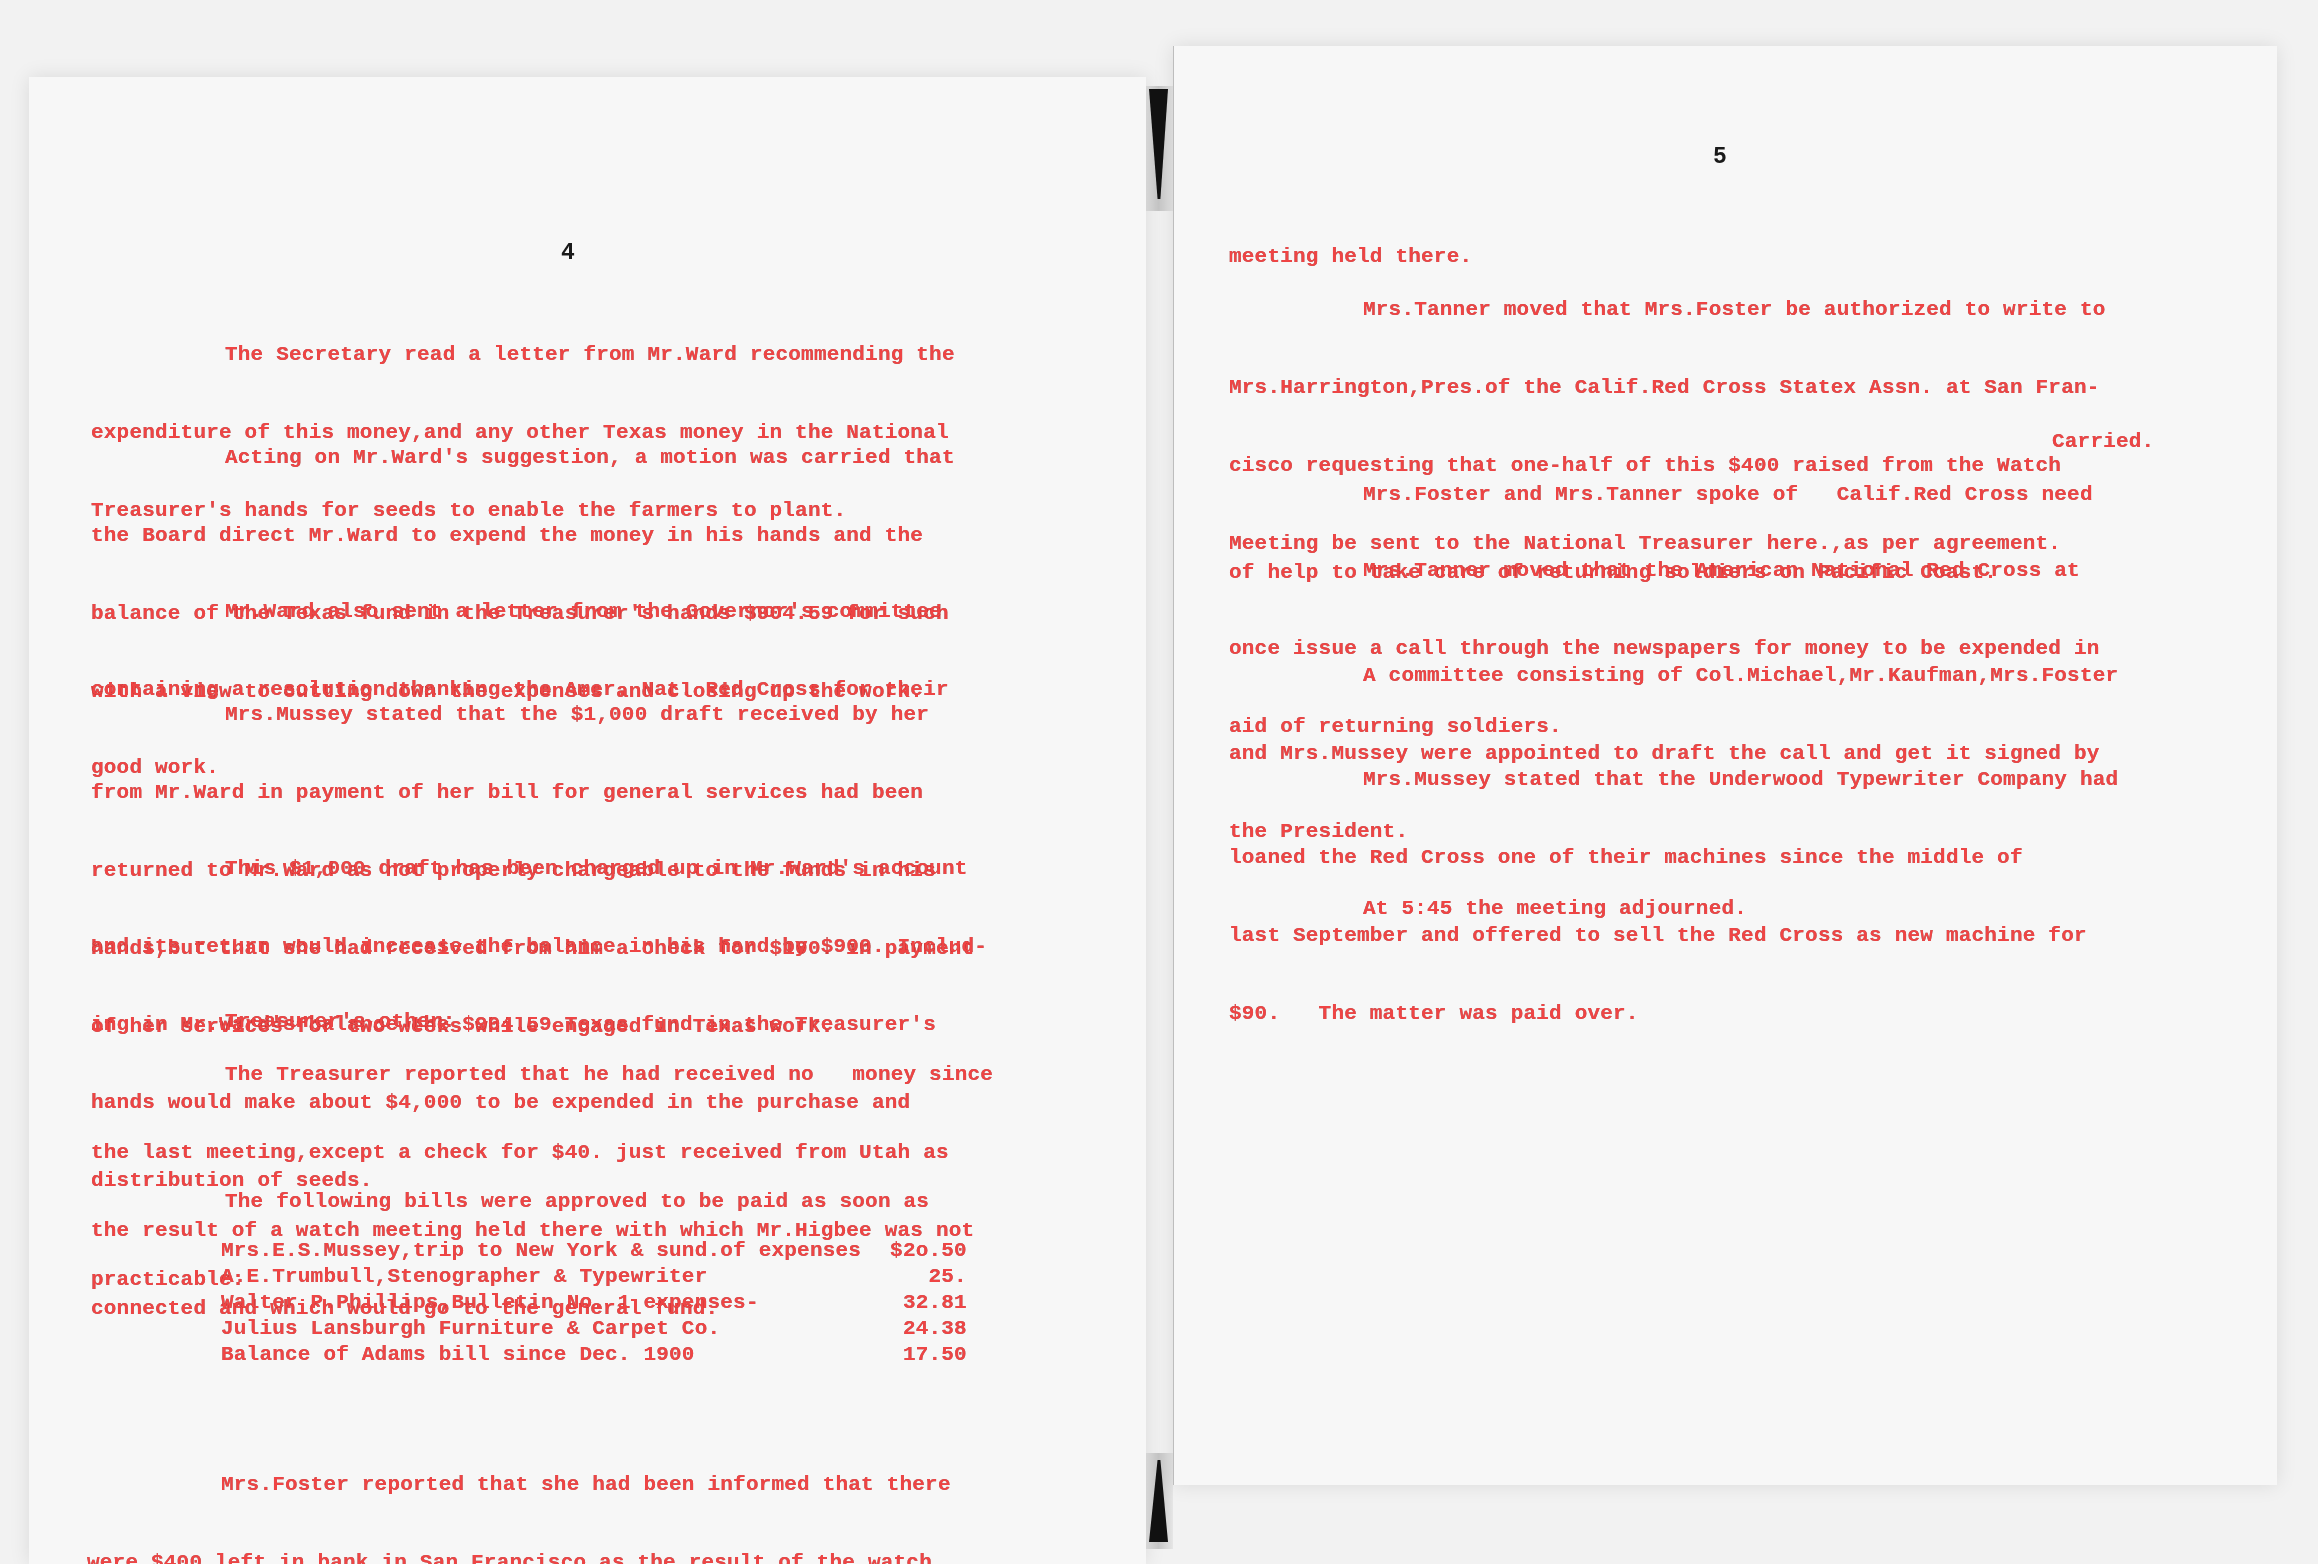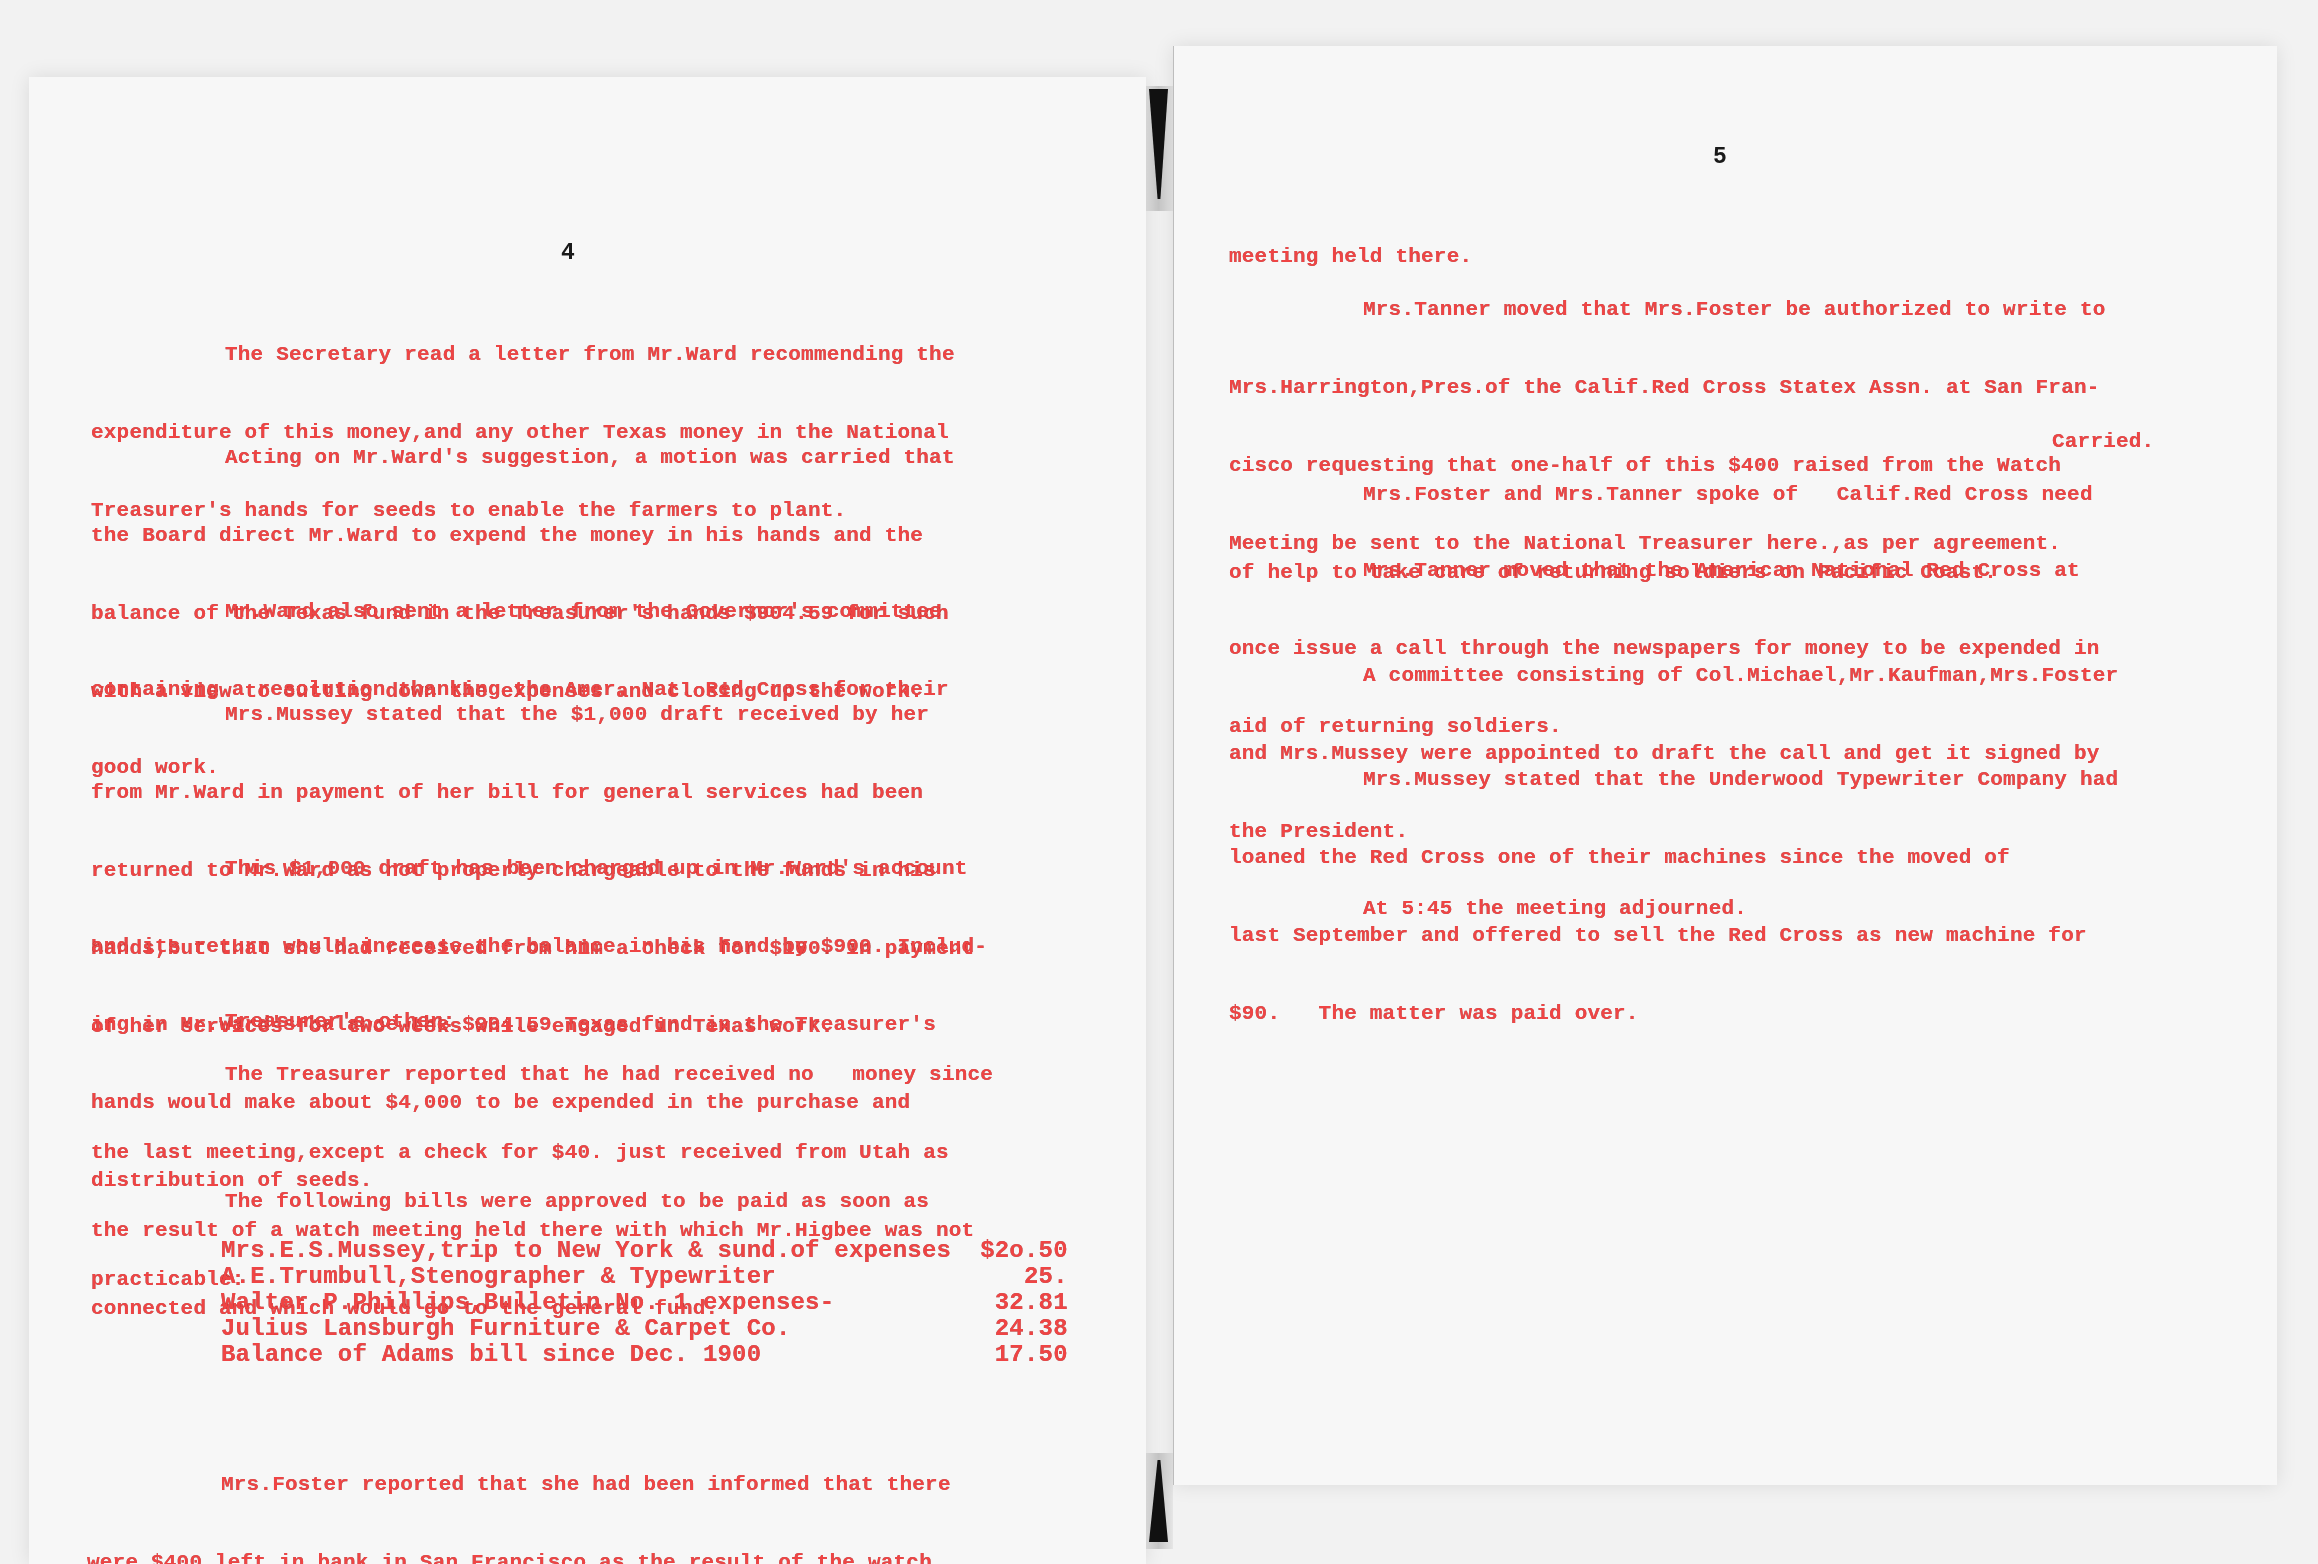--- a/index.html
+++ b/index.html
@@ -33,21 +33,21 @@
     font-size: 21px; line-height: 26px;
     font-weight: bold; letter-spacing: 0.2px;
     white-space: pre; color: #ef4444;
     text-shadow: 0 0 0.5px rgba(0,0,0,0.5);
   }
   .pagenum { position: absolute; font-size: 23px; font-weight: bold; }
   .para { position: absolute; }
   .para .line { display: block; white-space: pre; }
   .indent { padding-left: 134px; }
   .bill-table { position: absolute; border-collapse: collapse; }
-  .bill-table td { padding: 0; height: 26px; white-space: pre; font-size: 24px; font-weight: bold; }
+  .bill-table td { padding: 0; height: 26px; white-space: pre; font-size: 21px; font-weight: bold; }
   .bill-table td.amt { text-align: right; padding-left: 29px; }
 </style>
 </head>
 <body>
 
 <div class="gutter" id="gutter-top"></div>
 <div class="gutter" id="gutter-bottom"></div>
 
 <div class="page" id="page-left">
   <div class="pagenum" style="left:532px; top:163px;">4</div>
@@ -162,21 +162,21 @@
   </div>
 
   <div class="text para" style="left:55px; top:565px;">
     <span class="line indent">A committee consisting of Col.Michael,Mr.Kaufman,Mrs.Foster</span>
     <span class="line">and Mrs.Mussey were appointed to draft the call and get it signed by</span>
     <span class="line">the President.</span>
   </div>
 
   <div class="text para" style="left:55px; top:669px;">
     <span class="line indent">Mrs.Mussey stated that the Underwood Typewriter Company had</span>
-    <span class="line">loaned the Red Cross one of their machines since the moved of</span>
+    <span class="line">loaned the Red Cross one of their machines since the middle of</span>
     <span class="line">last September and offered to sell the Red Cross as new machine for</span>
     <span class="line">$90.   The matter was paid over.</span>
   </div>
 
   <div class="text para" style="left:55px; top:798px;">
     <span class="line indent">At 5:45 the meeting adjourned.</span>
   </div>
 </div>
 
 <div class="spine-wedge" id="spine-top"></div>

